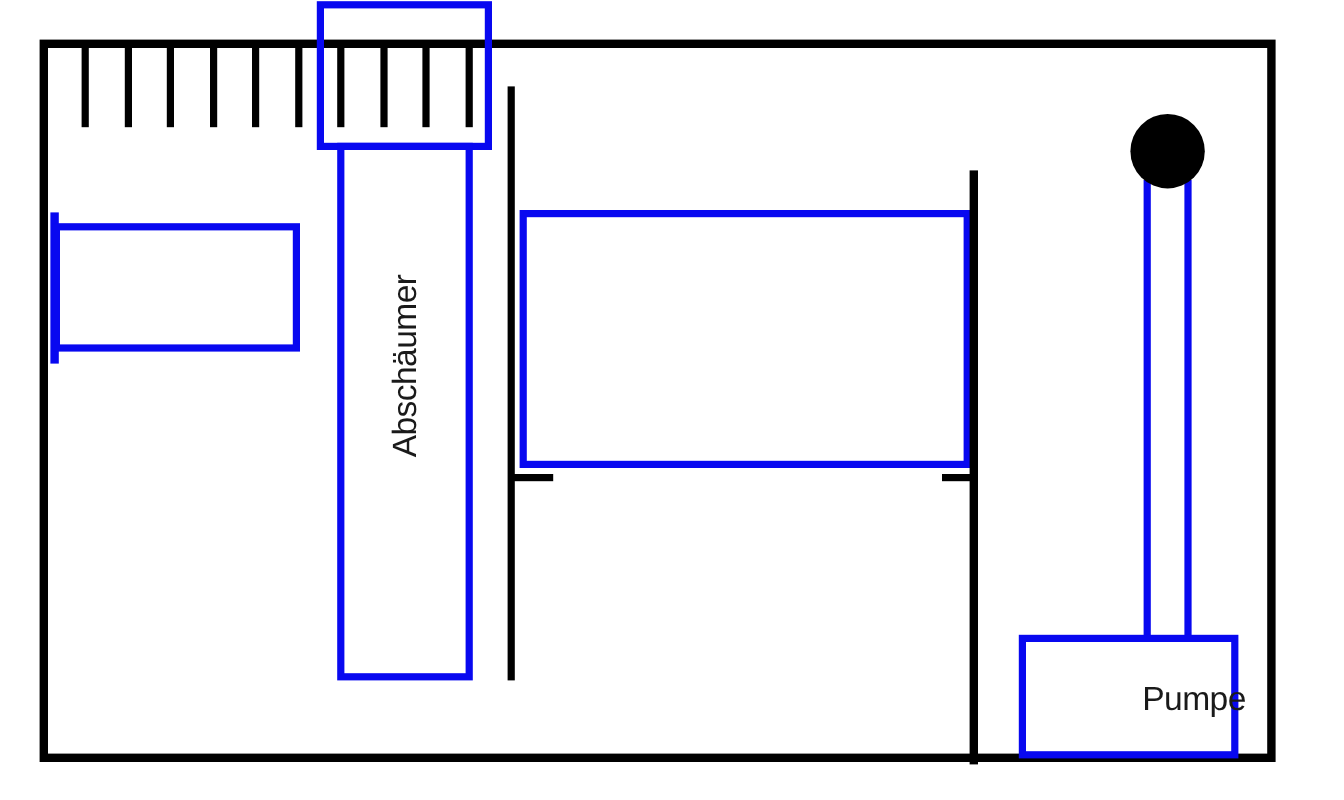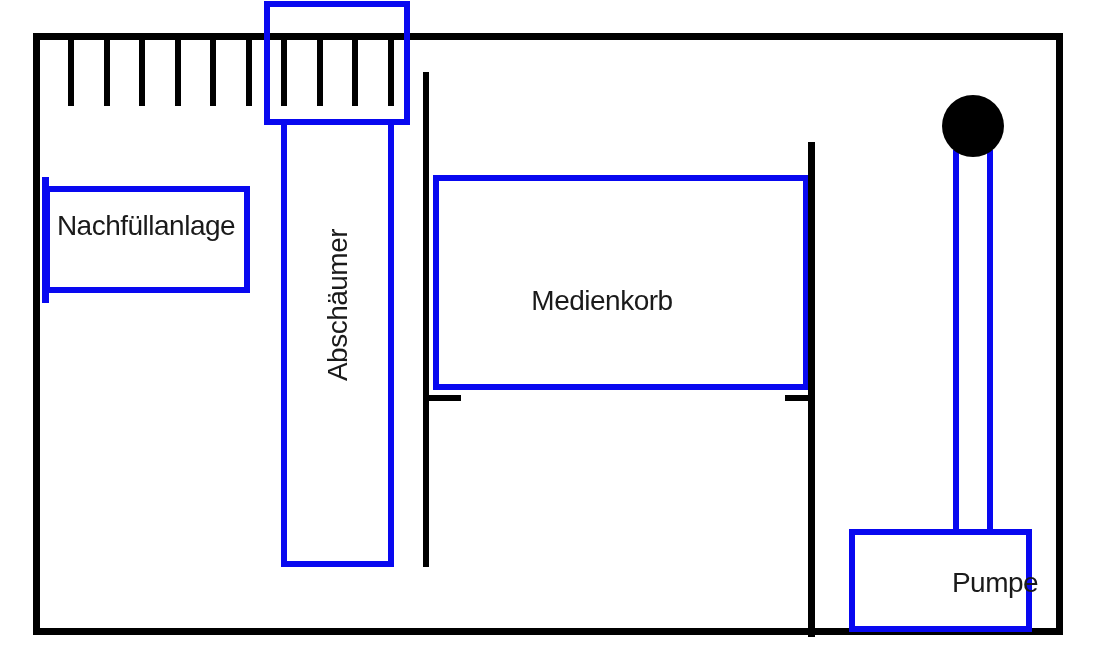--- a/index.html
+++ b/index.html
@@ -113,24 +113,22 @@
   <div class="abs blue-box drip-box"></div>
 
   <div class="abs blue-box skimmer-col"></div>
   <div class="label label-skimmer">Abschäumer</div>
 
   <div class="abs divider-left"></div>
   <div class="abs foot-left"></div>
 
   <div class="abs refill-overhang"></div>
   <div class="abs blue-box refill-box"></div>
-  <div class="label label-refill">Nachfüllanlage</div>
 
   <div class="abs blue-box media-box"></div>
-  <div class="label label-media">Medienkorb</div>
 
   <div class="abs divider-right"></div>
   <div class="abs foot-right"></div>
 
   <div class="abs pipe-line left"></div>
   <div class="abs pipe-line right"></div>
   <div class="abs outlet-circle"></div>
   <div class="abs blue-box pump-box"></div>
   <div class="label label-pump">Pumpe</div>
 

